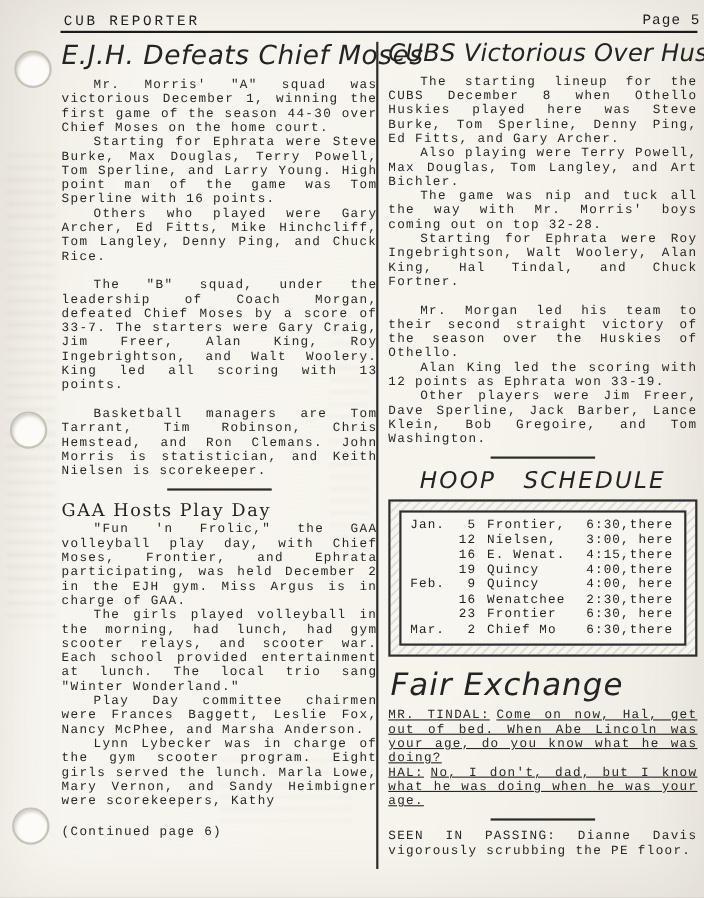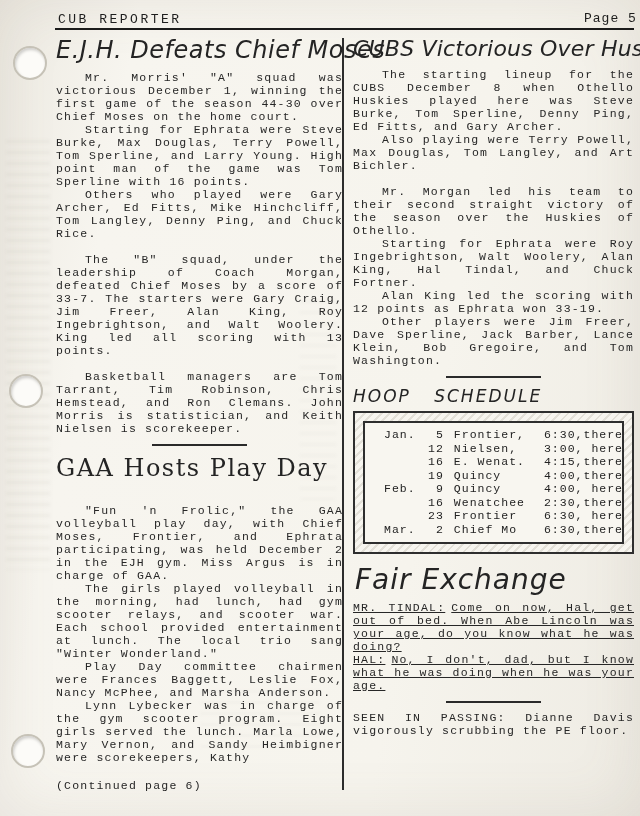--- a/index.html
+++ b/index.html
@@ -22,38 +22,38 @@
   .hole.h2 { left:9px;  top:374px; }
   .hole.h3 { left:11px; top:734px; }
   
   .col-left  { position:absolute; left:56px; top:36px; width:287px; }
   .col-right { position:absolute; left:353px; top:36px; width:281px; }
   
   .headline { font-family:"DejaVu Sans", sans-serif; font-style:italic; font-weight:400;
               color:#242424; margin:0 0 7px 0; white-space:nowrap; }
   .hl-left  { font-size:24px; letter-spacing:.5px; }
   .hl-right { font-size:22px; letter-spacing:.2px; }
-  .hl-gaa   { font-family:"DejaVu Serif", serif; font-style:normal; font-size:24px;
-              letter-spacing:1.5px; margin:6px 0 22px 0; }
-  .hl-hoop  { font-family:"DejaVu Sans", sans-serif; font-size:17px;
-              letter-spacing:2px; word-spacing:16px; text-align:left; margin:3px 0 5px 0; }
+  .hl-gaa   { font-family:"DejaVu Serif", serif; font-style:normal; font-size:16px;
+              letter-spacing:1.5px; margin:6px 0 2px 0; }
+  .hl-hoop  { font-family:"DejaVu Sans", sans-serif; font-size:21px;
+              letter-spacing:2px; word-spacing:16px; text-align:center; margin:3px 0 5px 0; }
   .hl-fair  { font-family:"DejaVu Sans", sans-serif; font-style:italic; font-size:28px;
               letter-spacing:1px; margin:9px 0 5px 2px; white-space:nowrap; }
   
   .bt { font-size:11.5px; line-height:13px; letter-spacing:1.2px;
         text-align:justify; margin:0; color:#272727; }
   .ind { text-indent:29px; }
   .gap { margin-top:13px; }
   .sect-rule { width:95px; height:2px; background:#2a2a2a; margin:9px auto 8px auto; }
   .continued { font-size:11.5px; letter-spacing:1.2px; margin-top:15px; text-align:left; }
   
   .sched-frame { border:2px solid #2e2e2e; padding:8px;
     background:repeating-linear-gradient(135deg,#e3e0d8 0 2px,#f7f5ef 2px 6px); }
   .sched-inner { border:2px solid #2e2e2e; background:#f8f6f0; padding:5px 6px 6px 8px; }
-  .sched-table { width:100%; border-collapse:collapse;margin-left:11px; }
+  .sched-table { width:100%; border-collapse:collapse; }
   .sched-table td { font-family:"Liberation Mono", monospace; font-size:11.5px;
     line-height:13.5px; letter-spacing:1px; padding:0; color:#232323; white-space:nowrap; }
   .c-month { width:40px; text-align:left; }
   .c-day   { width:24px; text-align:right; }
   .c-opp   { width:88px; text-align:left; padding-left:10px !important; }
   .c-time  { width:48px; text-align:right; }
   .c-place { text-align:right; padding-right:4px !important; }
   
   .dlg { margin:0;text-decoration:underline; }
   .dlg .spk { margin-right:6px; }
@@ -101,22 +101,23 @@
     <p class="bt ind">Lynn Lybecker was in charge of the gym scooter program. Eight girls served the lunch. Marla Lowe, Mary Vernon, and Sandy Heimbigner were scorekeepers, Kathy</p>
 
     <div class="continued">(Continued page 6)</div>
   </div>
 
   <div class="col-right">
     <div class="headline hl-right">CUBS Victorious Over Huskies</div>
 
     <p class="bt ind">The starting lineup for the CUBS December 8 when Othello Huskies played here was Steve Burke, Tom Sperline, Denny Ping, Ed Fitts, and Gary Archer.</p>
     <p class="bt ind">Also playing were Terry Powell, Max Douglas, Tom Langley, and Art Bichler.</p>
+    <p class="bt ind">The game was nip and tuck all the way with Mr. Morris' boys coming out on top 32-28.</p>
+    <p class="bt ind">Starting for Ephrata were Roy Ingebrightson, Walt Woolery, Alan King, Hal Tindal, and Chuck Fortner.</p>
     <p class="bt ind gap">Mr. Morgan led his team to their second straight victory of the season over the Huskies of Othello.</p>
-    <p class="bt ind">Starting for Ephrata were Roy Ingebrightson, Walt Woolery, Alan King, Hal Tindal, and Chuck Fortner.</p>
     <p class="bt ind">Alan King led the scoring with 12 points as Ephrata won 33-19.</p>
     <p class="bt ind">Other players were Jim Freer, Dave Sperline, Jack Barber, Lance Klein, Bob Gregoire, and Tom Washington.</p>
 
     <div class="sect-rule"></div>
 
     <div class="headline hl-hoop">HOOP SCHEDULE</div>
 
     <div class="sched-frame">
       <div class="sched-inner">
         <table class="sched-table">

